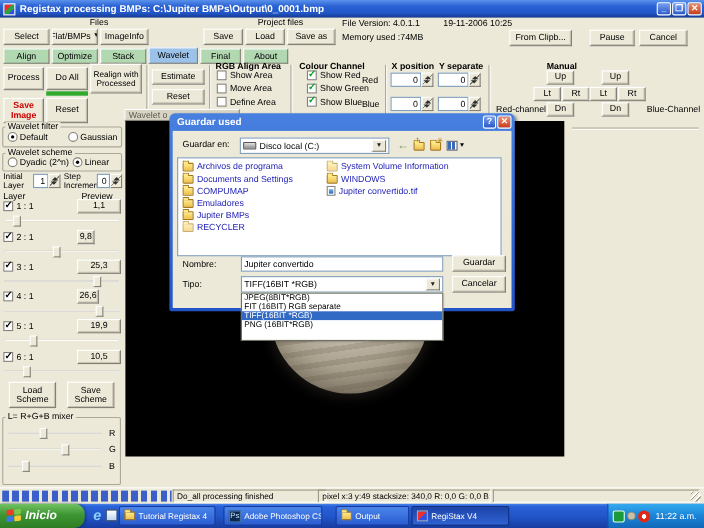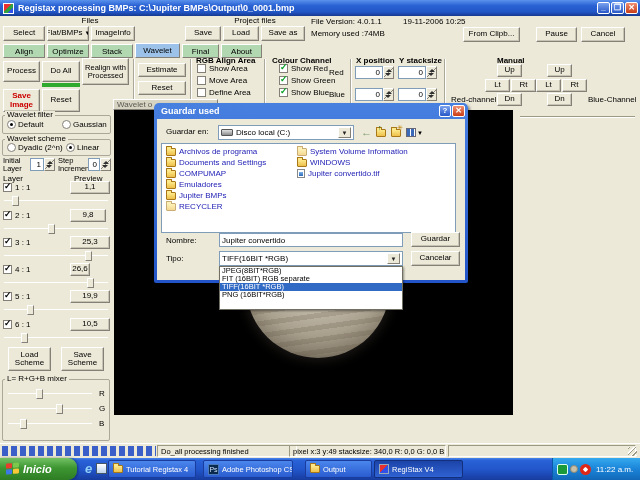--- a/index.html
+++ b/index.html
@@ -147,21 +147,21 @@
 
   <div class="lbl b" style="left:272px;top:57px">Colour Channel</div>
   <span class="chk on green" style="left:279px;top:64px"></span>
   <div class="lbl" style="left:291px;top:65px">Show Red</div>
   <span class="chk on green" style="left:279px;top:76px"></span>
   <div class="lbl" style="left:291px;top:77px">Show Green</div>
   <span class="chk on green" style="left:279px;top:88px"></span>
   <div class="lbl" style="left:291px;top:89px">Show Blue</div>
 
   <div class="lbl b" style="left:356px;top:57px">X position</div>
-  <div class="lbl b" style="left:399px;top:57px">Y stacksize</div>
+  <div class="lbl b" style="left:399px;top:57px">Y separate</div>
   <div class="lbl" style="left:329px;top:69px">Red</div>
   <div class="field" style="left:355px;top:66px;width:28px;height:13px;justify-content:flex-end">0</div>
   <span class="spin" style="left:383px;top:66px;height:13px"></span>
   <div class="field" style="left:398px;top:66px;width:28px;height:13px;justify-content:flex-end">0</div>
   <span class="spin" style="left:426px;top:66px;height:13px"></span>
   <div class="lbl" style="left:329px;top:91px">Blue</div>
   <div class="field" style="left:355px;top:88px;width:28px;height:13px;justify-content:flex-end">0</div>
   <span class="spin" style="left:383px;top:88px;height:13px"></span>
   <div class="field" style="left:398px;top:88px;width:28px;height:13px;justify-content:flex-end">0</div>
   <span class="spin" style="left:426px;top:88px;height:13px"></span>
@@ -205,21 +205,21 @@
   <span class="chk on" style="left:3px;top:183px"></span>
   <div class="lbl" style="left:15px;top:184px">1 : 1</div>
   <div class="btn" style="left:70px;top:181px;width:40px;height:13px">1,1</div>
   <div class="slider" style="left:4px;top:196px;width:104px">
       <div class="track"></div>
       <div class="thumb" style="left:8px"></div>
     </div>
 
   <span class="chk on" style="left:3px;top:211px"></span>
   <div class="lbl" style="left:15px;top:212px">2 : 1</div>
-  <div class="btn" style="left:70px;top:209px;width:36px;height:13px">9,8</div>
+  <div class="btn" style="left:70px;top:209px;width:16px;height:13px">9,8</div>
   <div class="slider" style="left:4px;top:224px;width:104px">
       <div class="track"></div>
       <div class="thumb" style="left:44px"></div>
     </div>
 
   <span class="chk on" style="left:3px;top:238px"></span>
   <div class="lbl" style="left:15px;top:239px">3 : 1</div>
   <div class="btn" style="left:70px;top:236px;width:40px;height:13px">25,3</div>
   <div class="slider" style="left:4px;top:251px;width:104px">
       <div class="track"></div>

